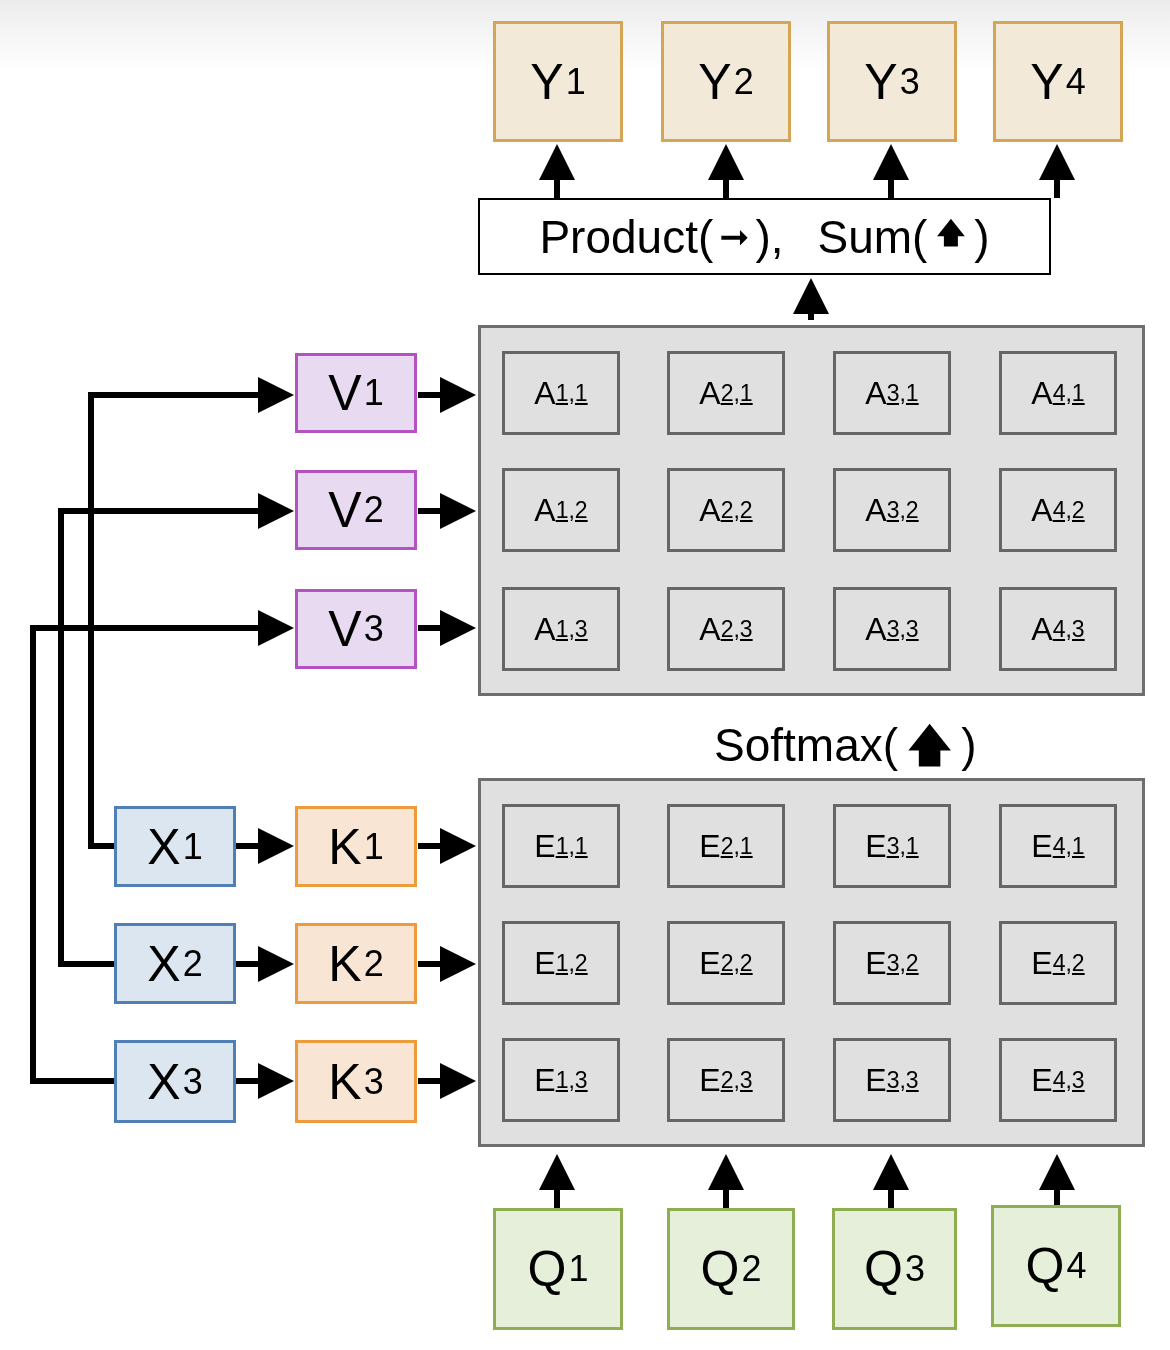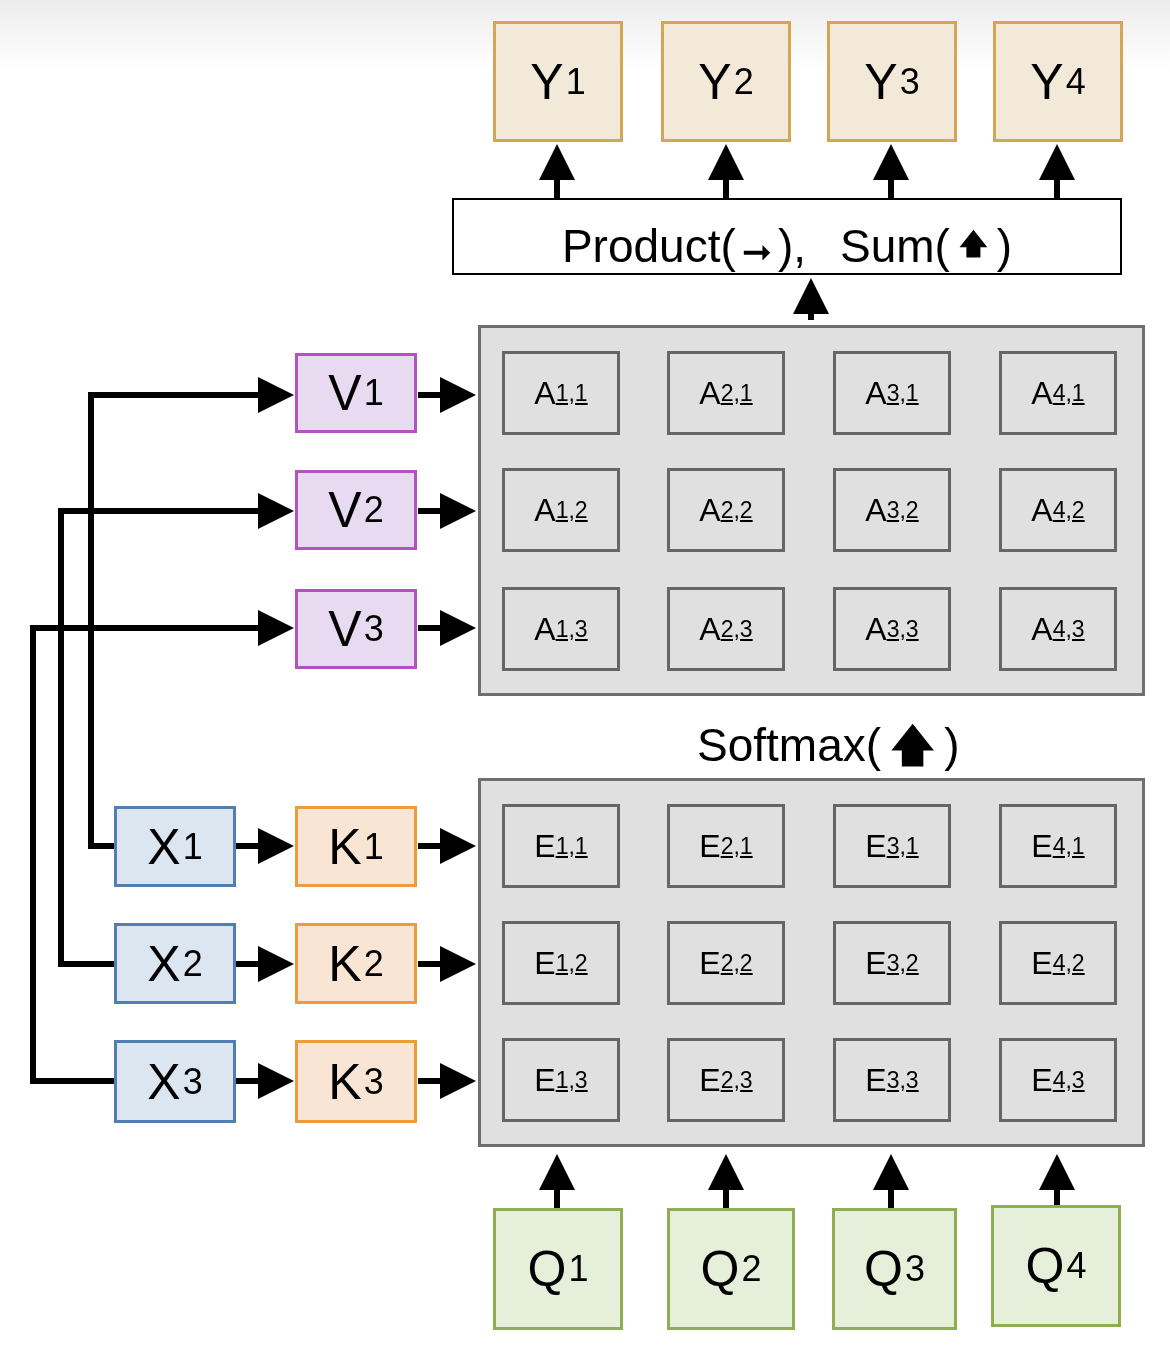--- a/index.html
+++ b/index.html
@@ -73,21 +73,21 @@
   </div>
 <div class="box big y" style="left:827px;top:21px;width:130px;height:121px;">
     <span>Y</span>
     <sub>3</sub>
   </div>
 <div class="box big y" style="left:993px;top:21px;width:130px;height:121px;">
     <span>Y</span>
     <sub>4</sub>
   </div>
 
-<div class="opbox" style="left:452px;top:198px;width:670px;height:77px;align-items:flex-end;">
+<div class="opbox" style="left:478px;top:198px;width:573px;height:77px;">
   <span>Product(</span>
   <span style="font-size:36px;margin:0 6px;">➞</span>
   <span style="margin-right:34px;">),</span>
   <span>Sum(</span>
   <span style="font-size:30px;margin:0 8px;">🡅</span>
   <span>)</span>
 </div>
 
 <div class="panel" style="left:478px;top:325px;width:667px;height:371px;"></div>
 <div id="a-cells">
@@ -134,21 +134,21 @@
     <div class="cell" style="left: 833px; top: 587px; width: 118px; height: 84px;">
       <span>A</span>
       <sub>3,3</sub>
     </div>
     <div class="cell" style="left: 999px; top: 587px; width: 118px; height: 84px;">
       <span>A</span>
       <sub>4,3</sub>
     </div>
   </div>
 
-<div class="label" style="left:697px;top:712px;text-align:center;">
+<div class="label" style="left:714px;top:712px;text-align:center;">
   <span>Softmax(</span><span style="margin:0 8px;">🡅</span><span>)</span>
 </div>
 
 <div class="panel" style="left:478px;top:778px;width:667px;height:369px;"></div>
 <div id="e-cells">
     <div class="cell" style="left: 502px; top: 804px; width: 118px; height: 84px;">
       <span>E</span>
       <sub>1,1</sub>
     </div>
     <div class="cell" style="left: 667px; top: 804px; width: 118px; height: 84px;">

